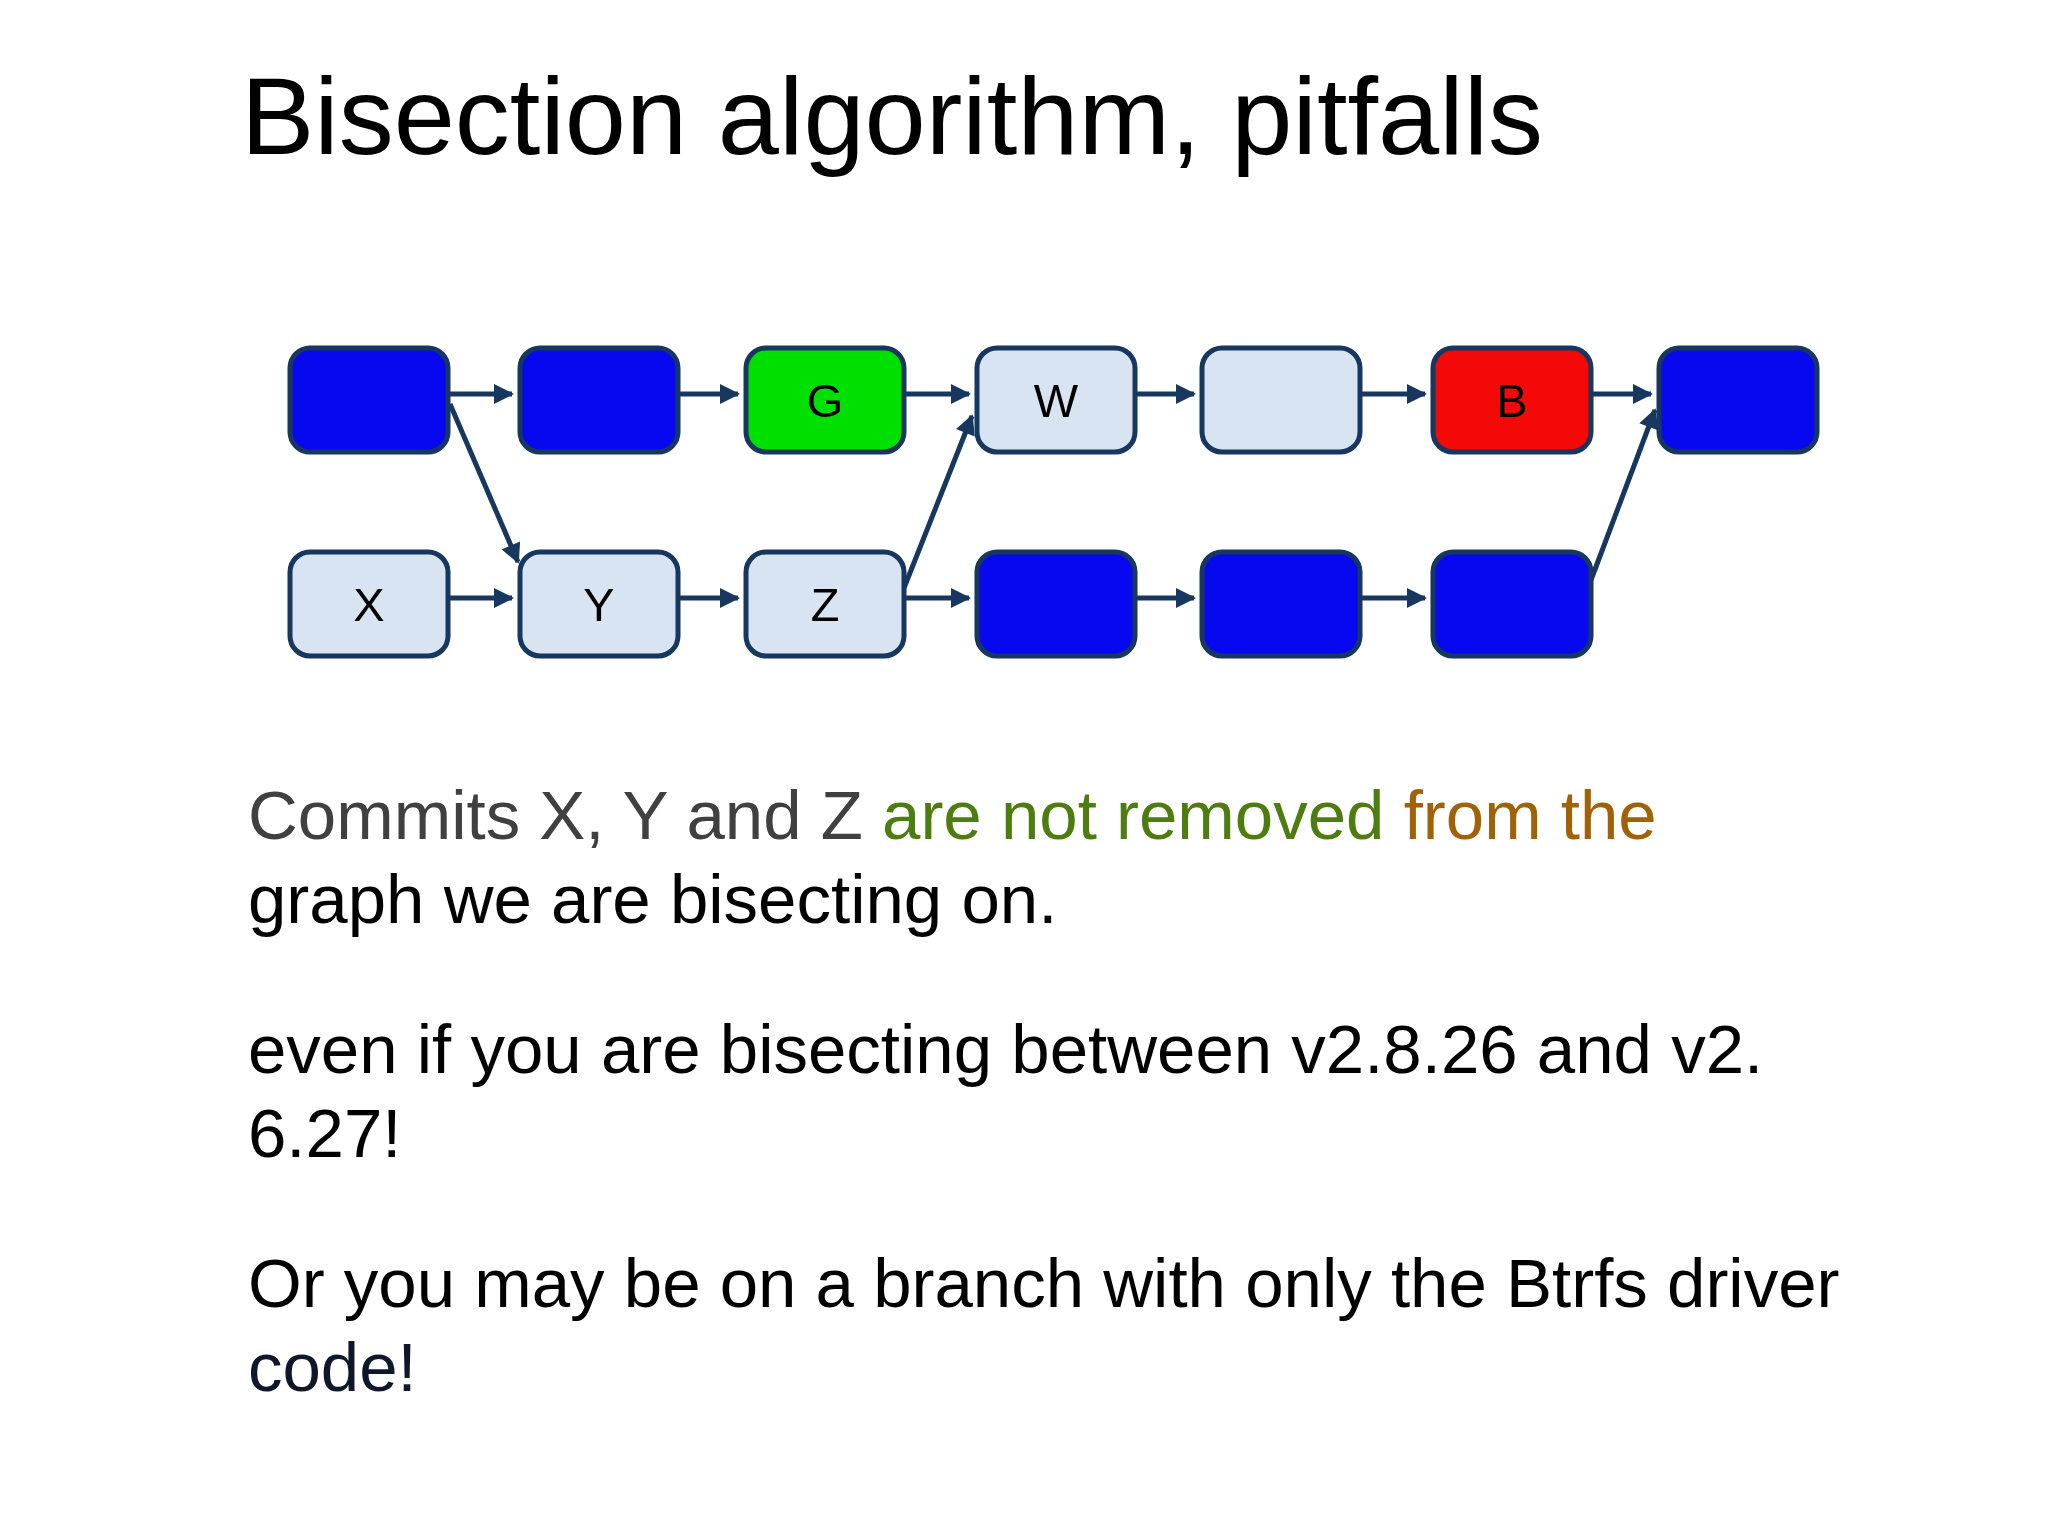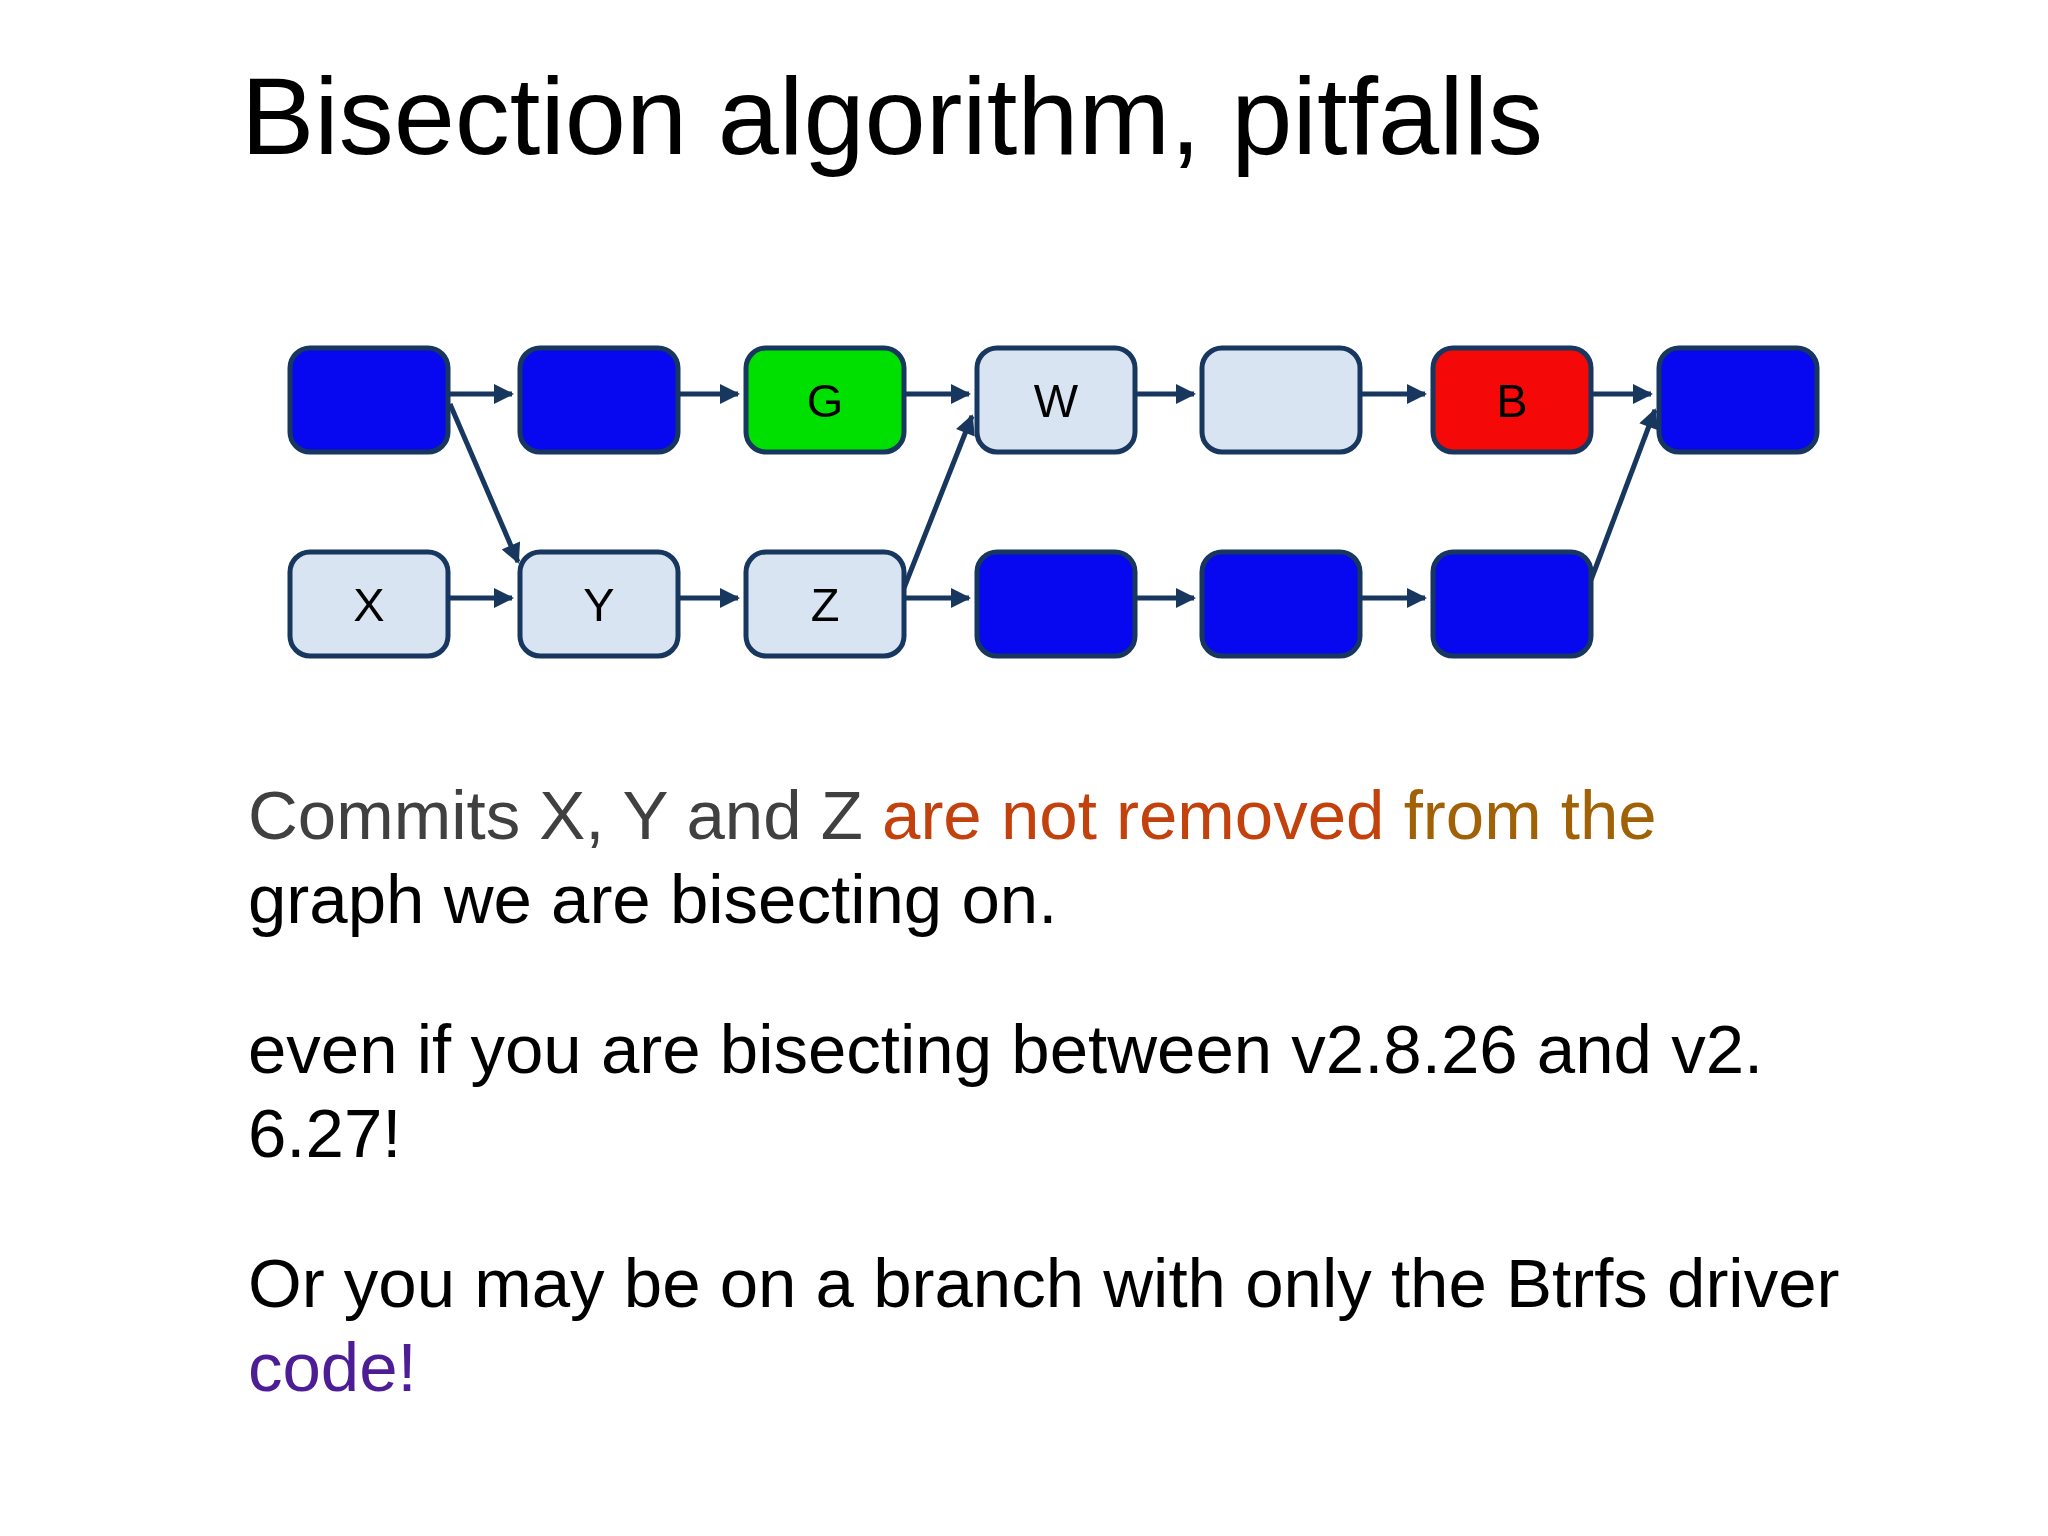--- a/index.html
+++ b/index.html
@@ -62,24 +62,24 @@
     <text x="545" y="87" text-anchor="middle" font-size="47" fill="#000000">G</text>
     <text x="776" y="87" text-anchor="middle" font-size="47" fill="#000000">W</text>
     <text x="1232" y="87" text-anchor="middle" font-size="47" fill="#000000">B</text>
     <text x="89" y="291" text-anchor="middle" font-size="47" fill="#000000">X</text>
     <text x="319" y="291" text-anchor="middle" font-size="47" fill="#000000">Y</text>
     <text x="545" y="291" text-anchor="middle" font-size="47" fill="#000000">Z</text>
   </svg>
 
 <div class="slide-body">
     <div class="para">
-      <div class="text-line"><span style="color: #404040; margin-top: 42px;">Commits X, Y and Z </span><span style="color: #c2410c;">are not removed</span><span style="color: #a16207;"> from the</span></div>
+      <div class="text-line"><span style="color: #404040; margin-top: 42px;">Commits X, Y and Z </span><span style="color: #4d7c0f;">are not removed</span><span style="color: #a16207;"> from the</span></div>
       <div class="text-line"><span style="color: rgb(0, 0, 0);">graph we are bisecting on.</span></div>
     </div>
     <div class="para">
       <div class="text-line"><span style="color: rgb(0, 0, 0);">even if you are bisecting between v2.8.26 and v2.</span></div>
       <div class="text-line"><span style="color: rgb(0, 0, 0);">6.27!</span></div>
     </div>
     <div class="para">
       <div class="text-line"><span style="color: rgb(0, 0, 0);">Or you may be on a branch with only the Btrfs driver</span></div>
-      <div class="text-line"><span style="color: #4c1d95; text-align: right;">code!</span></div>
+      <div class="text-line"><span style="color: #0f172a; text-align: right;">code!</span></div>
     </div>
   </div>
 
 </body></html>

